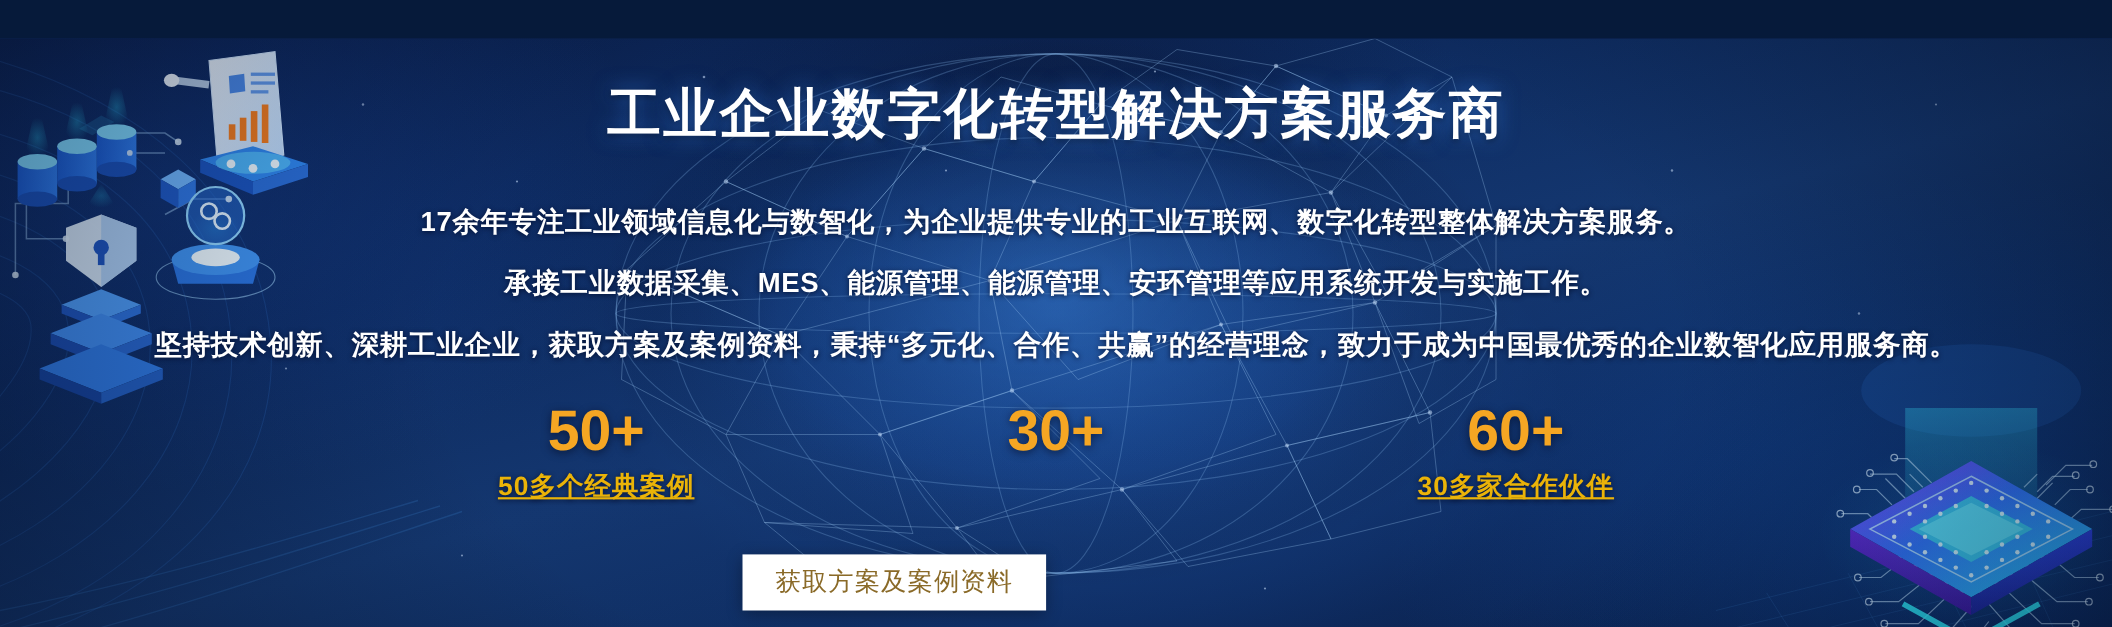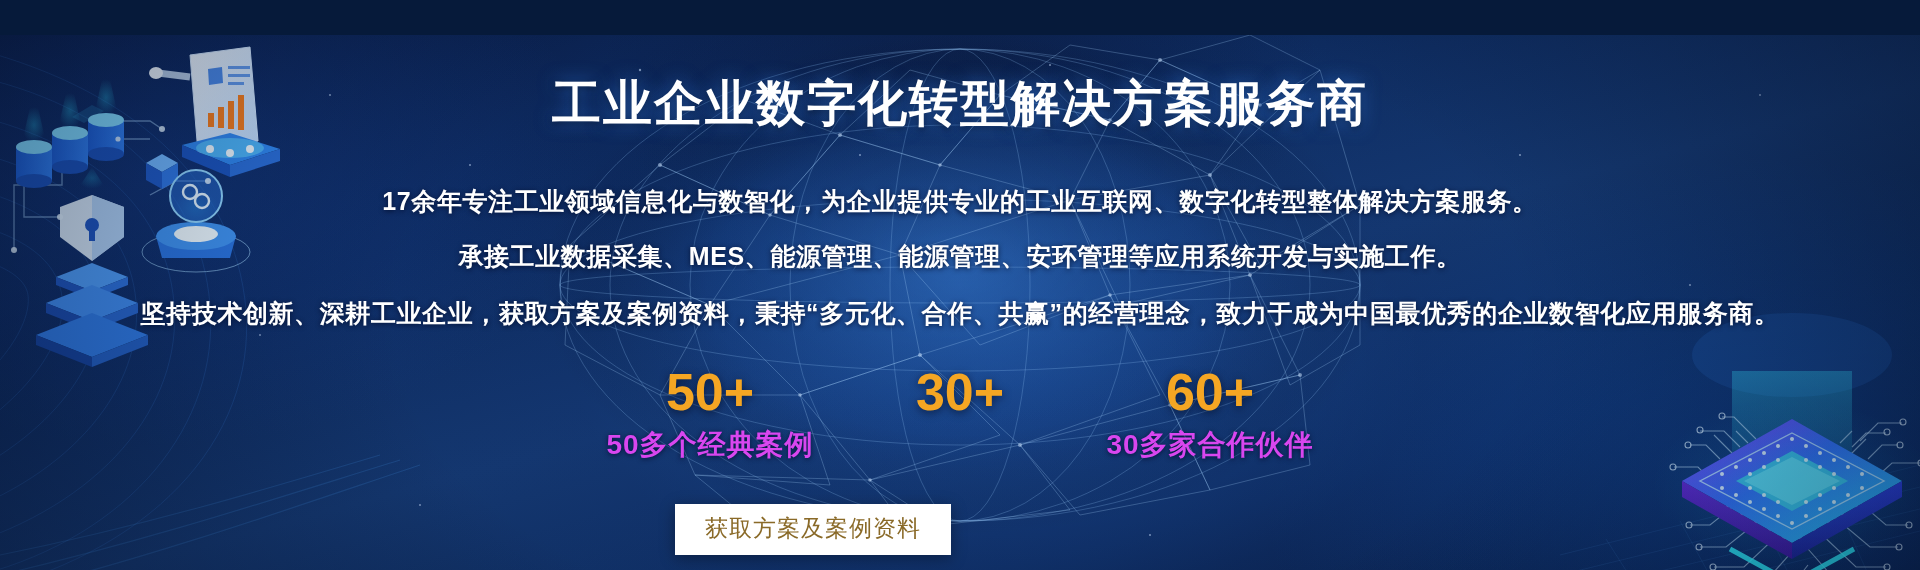--- a/index.html
+++ b/index.html
@@ -45,30 +45,31 @@
     position:absolute;left:0;width:1920px;text-align:center;color:#ffffff;
     font-size:25px;font-weight:bold;letter-spacing:0.6px;white-space:nowrap;
     text-shadow:0 1px 5px rgba(0,10,40,0.85);
   }
   .sub1{top:150px;}
   .sub2{top:205px;}
   .sub3{top:262px;}
 
   .stats{
     position:absolute;top:330px;left:0;width:1920px;
-    display:flex;justify-content:center;align-items:flex-start;
+    display:flex;justify-content:center;align-items:flex-start;gap:168px;
   }
   .stat{width:250px;text-align:center;}
   .stat .num{
     font-size:52px;font-weight:bold;color:#f5a623;line-height:1.05;
     text-shadow:0 2px 8px rgba(0,8,30,0.6);
   }
   .stat .lbl{
-    margin-top:6px;font-size:28px;font-weight:bold;color:#d946ef;letter-spacing:1px;
+    margin-top:6px;font-size:24px;font-weight:bold;color:#eab308;letter-spacing:1px;
     text-shadow:0 1px 5px rgba(0,10,40,0.8);
+    text-decoration:underline;
   }
 
   .cta-wrap{position:absolute;top:469px;left:0;width:1626px;display:flex;justify-content:center;}
   .cta{
     display:inline-block;padding:9px 30px 11px;background:#ffffff;border:none;
     color:#8a6a28;font-size:23px;font-weight:normal;letter-spacing:1px;cursor:pointer;
     font-family:"Liberation Serif","DejaVu Serif",serif;
     box-shadow:0 3px 14px rgba(0,0,0,0.35);
   }
 </style>

